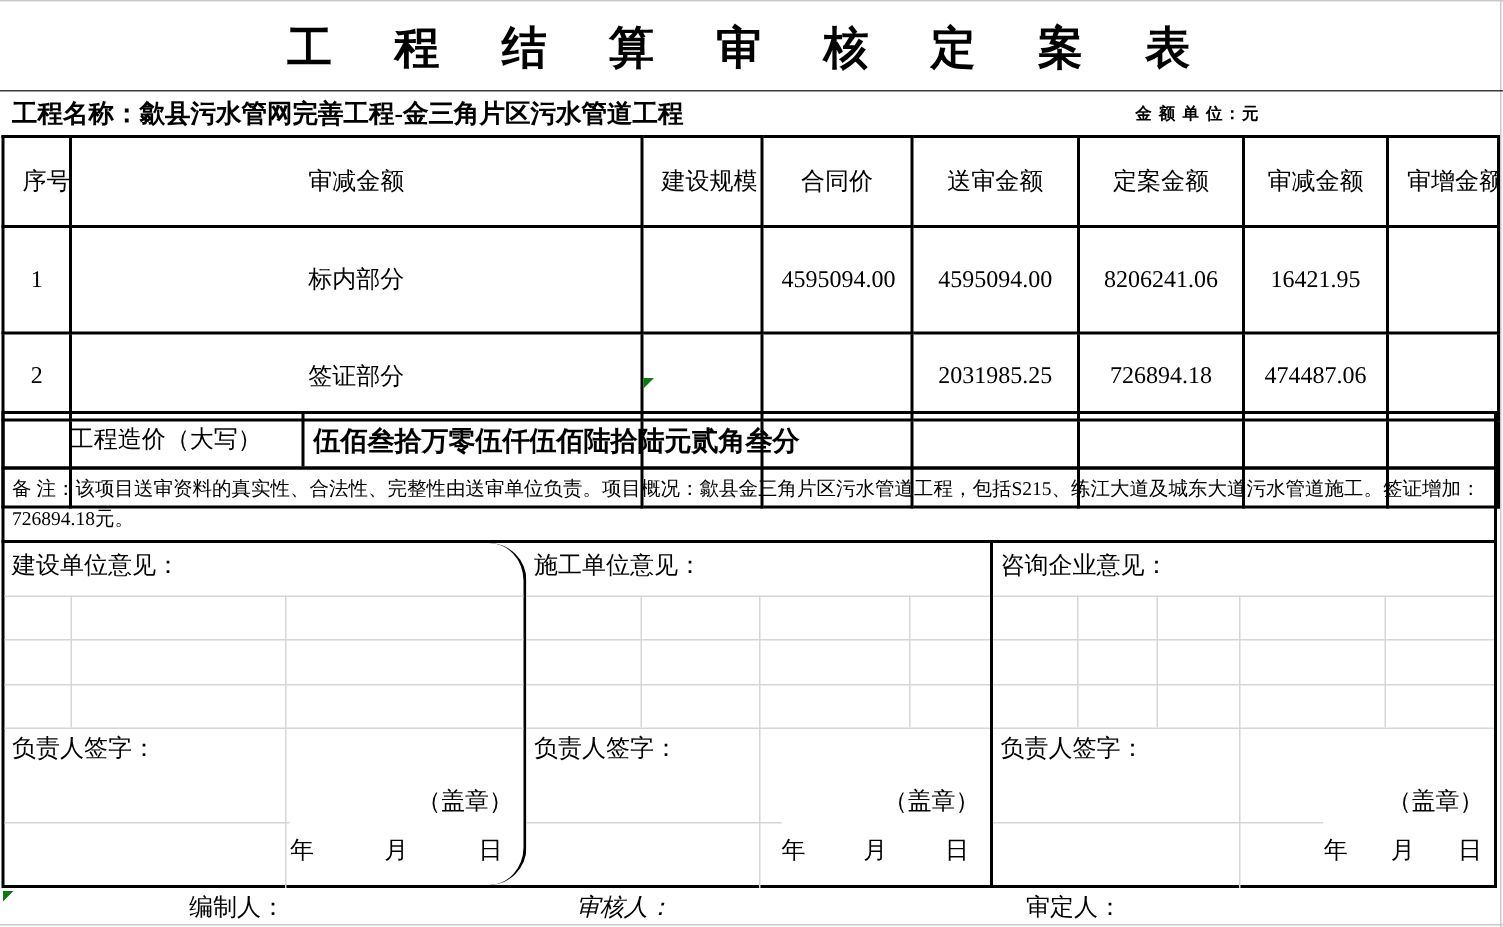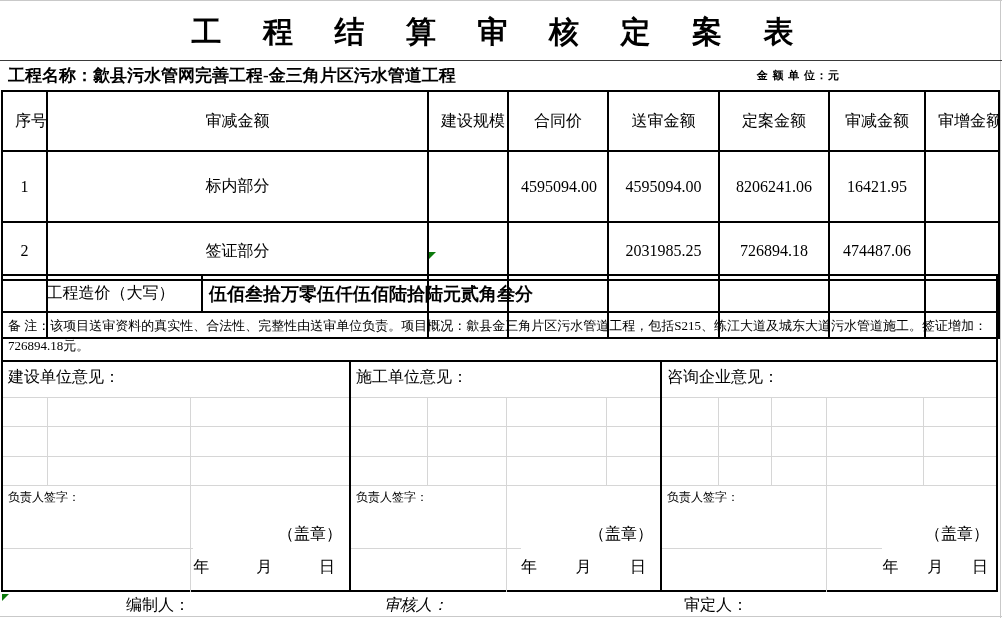--- a/index.html
+++ b/index.html
@@ -49,25 +49,25 @@
     position:absolute;top:311px;left:1px;width:997px;height:51px;
     border:2px solid #000;box-sizing:border-box;
     font-size:13px;line-height:20px;padding:3px 5px 0 5px;overflow:hidden;
   }
 
   .opinions{
     position:absolute;top:360px;left:1px;width:997px;height:232px;
     border:2px solid #000;box-sizing:border-box;display:flex;
   }
   .opinion{position:relative;box-sizing:border-box;height:100%;}
-  .op-1{width:348px;border-right:2px solid #000;}
+  .op-1{width:348px;border-right:2px solid #000;border-radius:25px;}
   .op-2{width:311px;border-right:2px solid #000;}
   .op-3{flex:1;}
   .op-label{position:absolute;top:5px;left:5px;font-size:16px;white-space:nowrap;}
-  .sign-label{position:absolute;top:127px;left:5px;font-size:12px;white-space:nowrap;}
+  .sign-label{position:absolute;top:127px;left:5px;font-size:16px;white-space:nowrap;}
   .seal{position:absolute;top:162px;right:7px;font-size:16px;white-space:nowrap;}
   .date-row{position:absolute;top:195px;left:55%;right:14px;display:flex;justify-content:space-between;font-size:16px;}
   .op-3 .date-row{left:66%;right:8px;}
   .fh{position:absolute;left:0;right:0;height:1px;background:#d6d6d6;}
   .fh.h1{top:35px;}.fh.h2{top:64px;}.fh.h3{top:94px;}.fh.h4{top:123px;}
   .fh.h5{top:186px;right:45%;}
   .op-3 .fh.h5{right:34%;}
   .fv{position:absolute;top:35px;width:1px;height:88px;background:#d6d6d6;}
   .fv.full{height:195px;}
 

